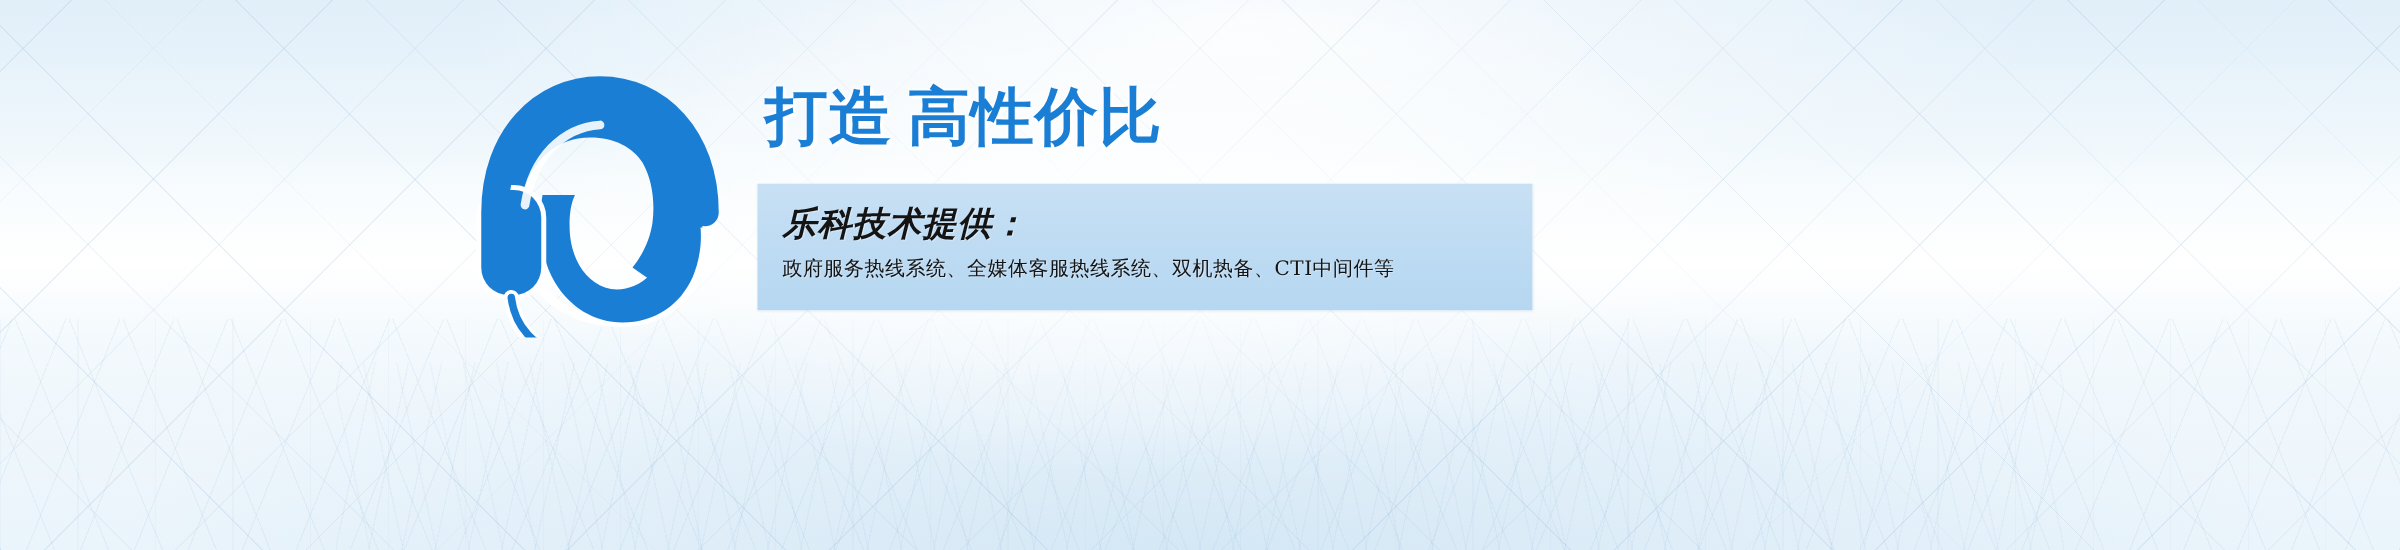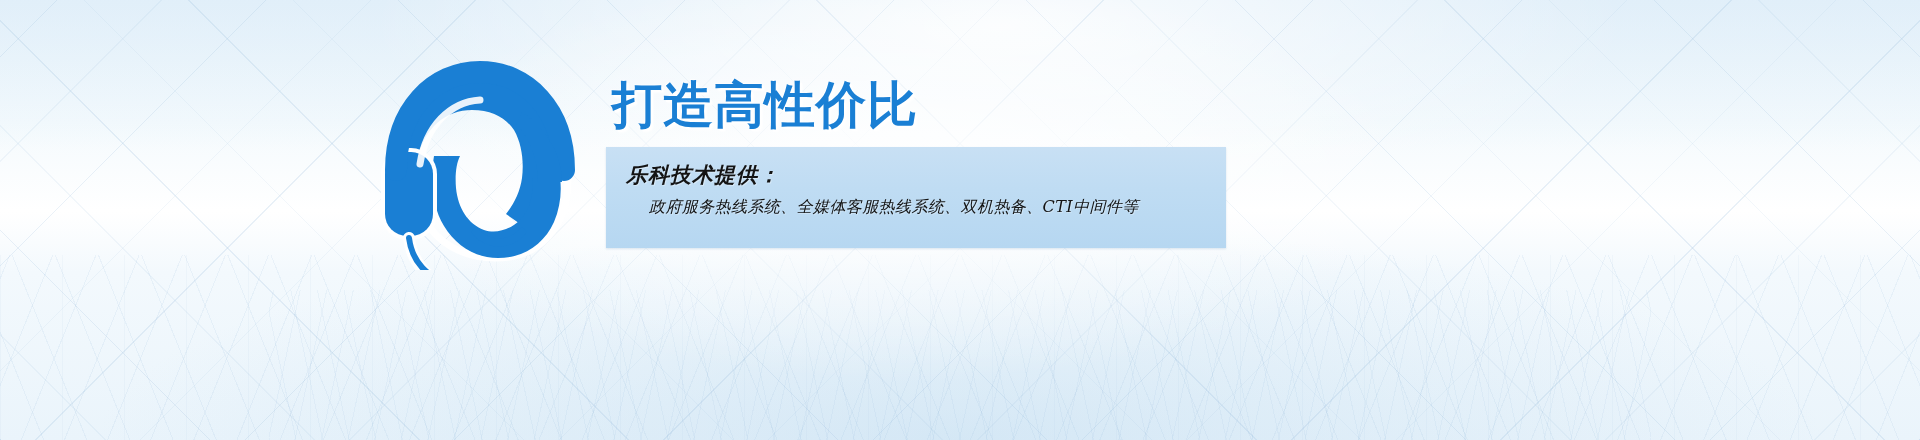--- a/index.html
+++ b/index.html
@@ -59,22 +59,22 @@
   }
 
   
   #agent-icon{
     position:absolute;left:372px;top:52px;width:216px;height:218px;
   }
   #agent-icon svg{display:block;width:100%;height:100%;}
 
   
   #headline{
-    position:absolute;left:612px;top:80px;
-    display:flex;align-items:center;gap:0;
+    position:absolute;left:612px;top:68px;
+    display:flex;align-items:center;gap:12px;
     white-space:nowrap;
     font-family:"DejaVu Sans","Liberation Sans",sans-serif;
     font-weight:bold;
     font-size:50px;
     letter-spacing:1px;
     line-height:1;
   }
   #headline span{
     text-shadow:
       2px 2px 0 rgba(255,255,255,.95),
@@ -89,31 +89,29 @@
     position:absolute;left:606px;top:147px;width:620px;height:101px;
     background:linear-gradient(180deg,#c8e0f4 0%,#bfdcf3 42%,#b6d7f1 100%);
     box-shadow:0 1px 2px rgba(120,160,195,.25);
   }
   #info-box .inner{
     position:absolute;left:20px;top:14px;right:10px;
     color:#141414;
     font-family:"DejaVu Serif","Liberation Serif",serif;
   }
   #info-title{
-    font-size:21px;font-weight:bold;letter-spacing:1px;
+    font-size:27px;font-weight:bold;letter-spacing:1px;
     font-style:italic;
     margin:0 0 8px 0;
     text-shadow:1px 1px 0 rgba(255,255,255,.35);
   }
   #info-desc{
     font-size:16px;letter-spacing:.4px;
-    font-style:italic;
     white-space:nowrap;
     text-shadow:1px 1px 0 rgba(255,255,255,.3);
-    margin-left:23px;
   }
 </style>
 </head>
 <body>
 
 <div id="banner">
 
   <div class="bgpat wash"></div>
   <div class="bgpat diamonds"></div>
   <div class="bgpat diamonds2"></div>

